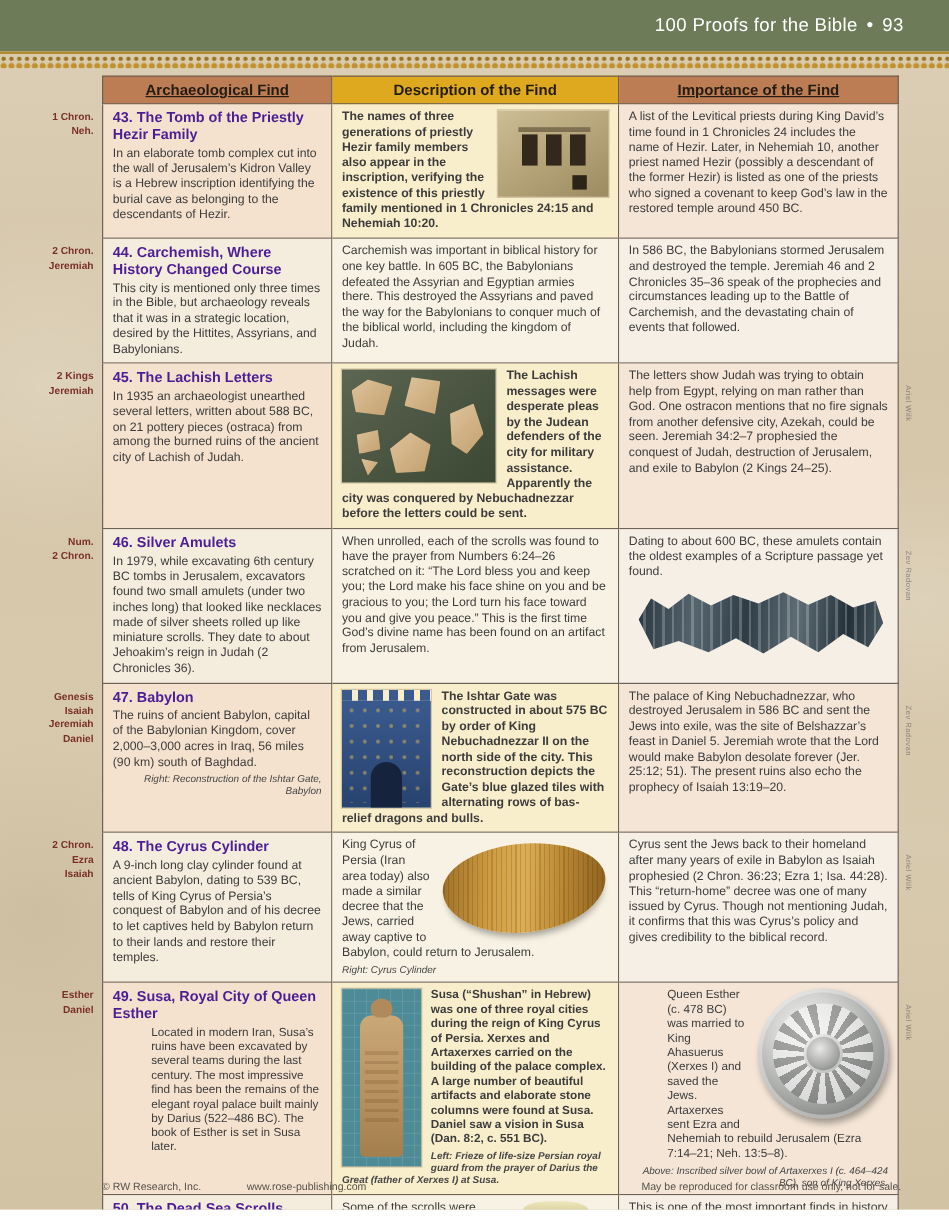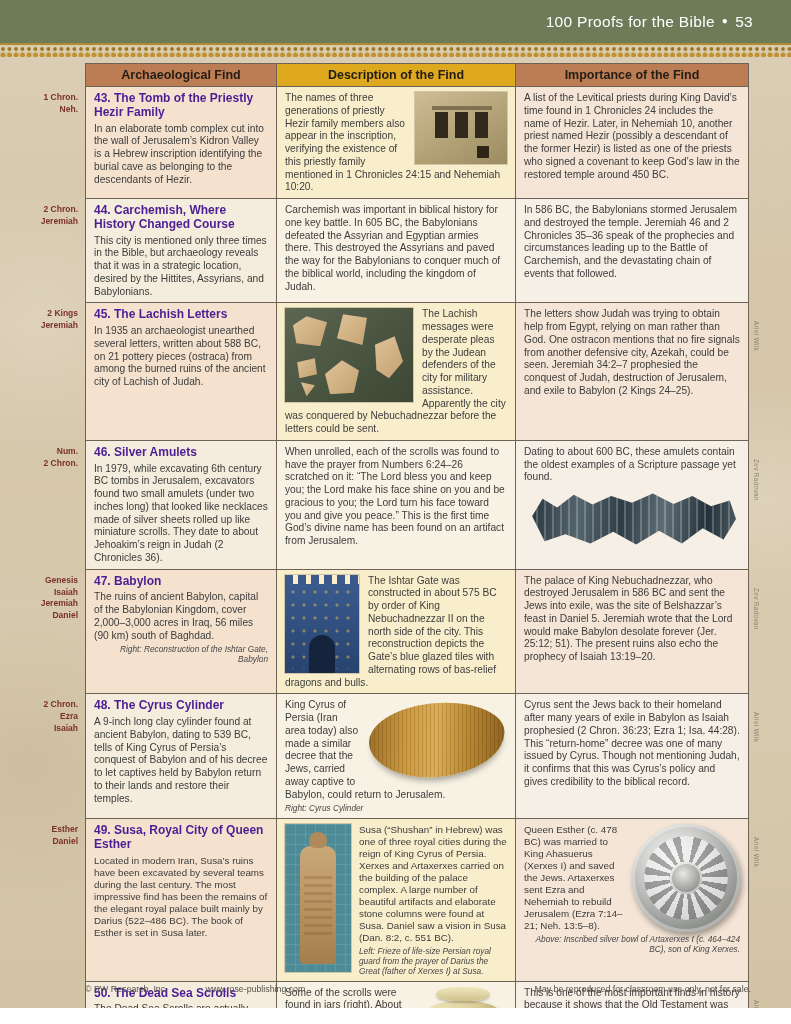--- a/index.html
+++ b/index.html
@@ -29,32 +29,32 @@
   
   .tablewrap { position:absolute; top:63px; left:30px; z-index:2; }
   .trow { display:grid; grid-template-columns:55px 192px 239px 233px; }
   .refs { padding:5px 7px 0 0; text-align:right; font-weight:bold; font-size:8.5px;
     color:#7a3028; white-space:pre-line; line-height:1.4; }
   .cell { position:relative; border-right:1px solid #6e6156; border-bottom:1px solid #6e6156;
     padding:5px 8px 4px 8px; box-sizing:border-box; }
   .c1 { border-left:1px solid #6e6156; }
   .hr .cell { border-top:1px solid #6e6156; padding:4px 4px; }
   .hdr { font-weight:bold; text-align:center; font-size:12.5px; color:#231c13; }
-  .hdr.copper { background:#bd7d54; }
+  .hdr.copper { background:#bd7d54;text-decoration:underline; }
   .hdr.gold { background:#dfa91f; }
 
-  .rA .c1 { background:#f4e2ce; } .rA .c2 { background:#f9eecb; } .rA .c3 { background:#f4e5d6; }
+  .rA .c1 { background:#f4e2ce; } .rA .c2 { background:#f9eecb;font-weight:bold; } .rA .c3 { background:#f4e5d6; }
   .rB .c1 { background:#f4ecdc; } .rB .c2 { background:#f7f2e3; } .rB .c3 { background:#f5efe5; }
 
   .r43{min-height:99px}.r44{min-height:95px}.r45{min-height:89px}.r46{min-height:122px}
   .r47{min-height:94px}.r48{min-height:97px}.r49{min-height:155px}.r50{min-height:132px}
 
   .title { font-size:12px; font-weight:bold; color:#4c1d95; margin:0 0 3px 0; line-height:1.15; }
   .body { font-size:10.2px; color:#3c3c3c; margin:0; line-height:1.25; }
-  .tight .body { font-size:9.8px; line-height:1.22; }
+  .tight .body { font-size:9.8px; line-height:1.22;padding-left:32px; }
   .cap { font-size:8.3px; font-style:italic; color:#474747; margin:3px 0 0 0; line-height:1.2; }
   .cap.right { text-align:right; }
   .credit { position:absolute; top:18px; right:-12px; writing-mode:vertical-rl;
     font-size:6.3px; color:#8b8379; letter-spacing:.4px; }
 
   
   .imgbox { box-shadow:0 0 0 1px rgba(90,75,50,.25); }
 
   .tomb { float:right; width:92px; height:72px; margin:0 0 3px 7px; position:relative;
     background:linear-gradient(150deg,#cdbd95,#b4a277 55%,#9c8a60); }
@@ -134,21 +134,21 @@
   .footer .notice { margin-left:auto; }
 </style>
 </head>
 <body>
 
 <div class="page">
 
   <div class="topband">
     <span class="t">100 Proofs for the Bible</span>
     <span class="t sep">●</span>
-    <span class="t">53</span>
+    <span class="t">93</span>
   </div>
   <div class="deco"></div>
 
   <div class="tablewrap">
 
     <div class="trow hr">
       <div class="refs"></div>
       <div class="cell c1 hdr copper">Archaeological Find</div>
       <div class="cell hdr gold">Description of the Find</div>
       <div class="cell hdr copper">Importance of the Find</div>

